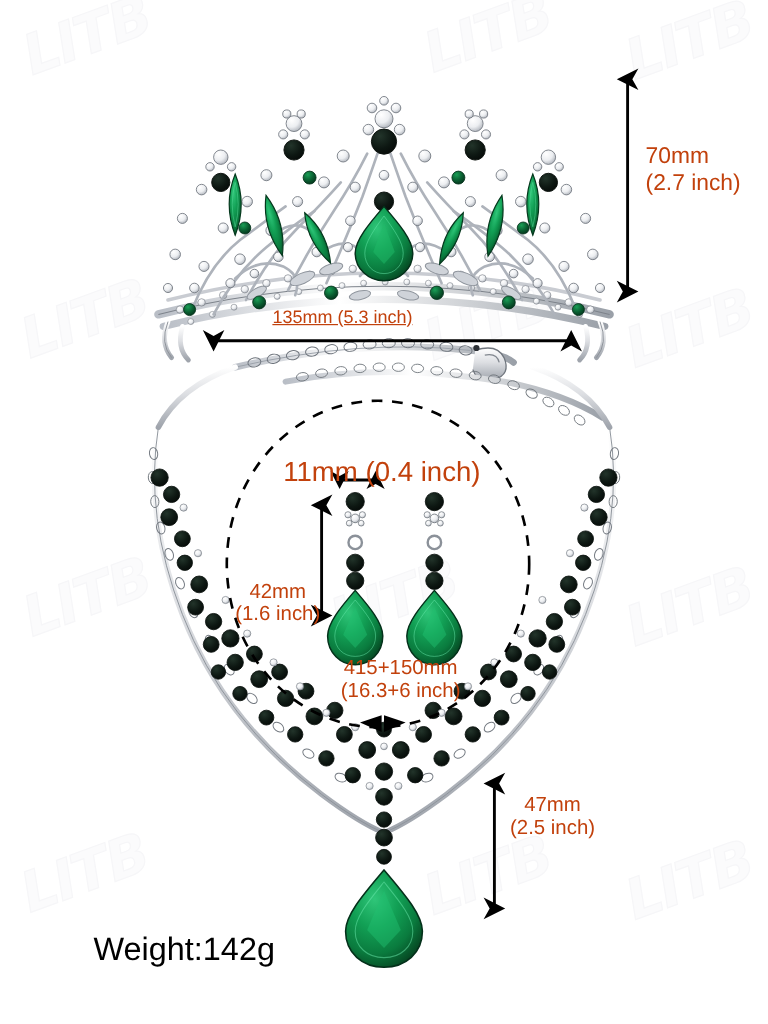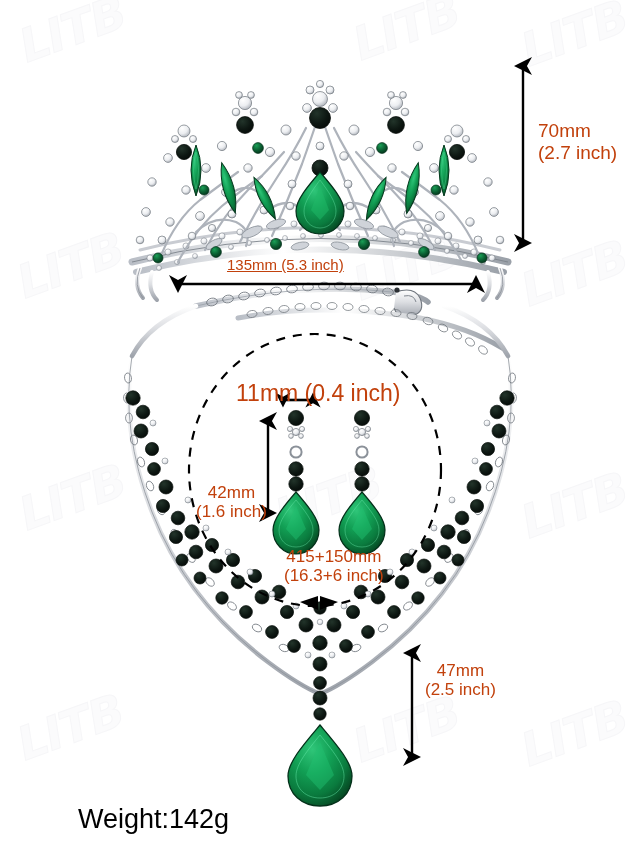--- a/index.html
+++ b/index.html
@@ -60,21 +60,21 @@
     left: 0;
     top: 776px;
     width: 640px;
     display: flex;
     justify-content: space-between;
     padding: 0 78px;
     box-sizing: border-box;
     font-size: 27px;
     letter-spacing: 0px;
   }
-  #specbar span { white-space: pre; margin-top: 28px; }
+  #specbar span { white-space: pre; }
 </style>
 </head>
 <body>
 
 <div id="stage">
 
   <div class="layer" id="watermark-layer">
       <div class="wm" style="left: 18px; top: 2px; font-size: 46px; transform: rotate(-20deg); color: rgb(251, 251, 252);">LITB</div>
       <div class="wm" style="left: 352px; top: 0px; font-size: 46px; transform: rotate(-20deg); color: rgb(251, 251, 252);">LITB</div>
       <div class="wm" style="left: 520px; top: 6px; font-size: 46px; transform: rotate(-20deg); color: rgb(251, 251, 252);">LITB</div>

